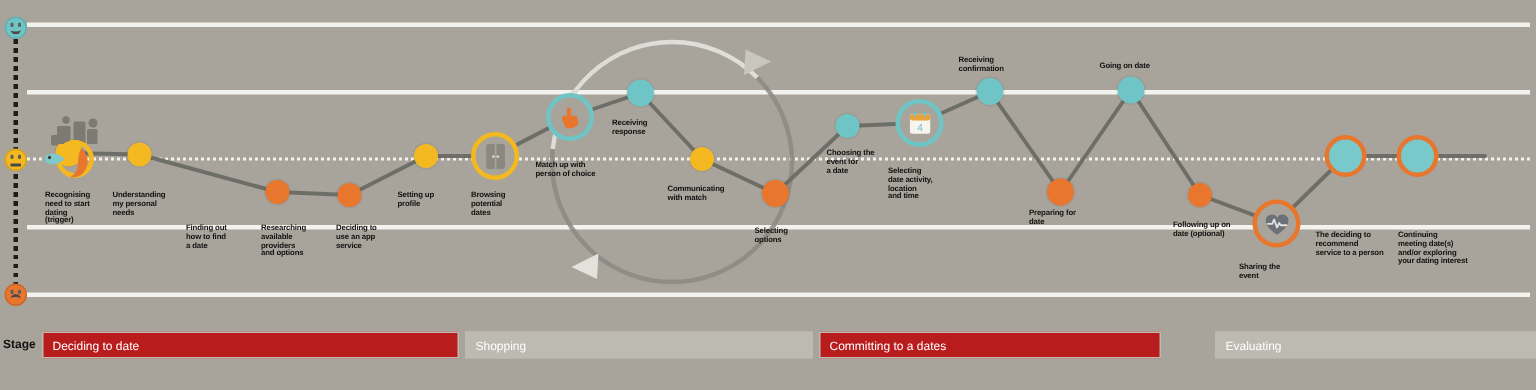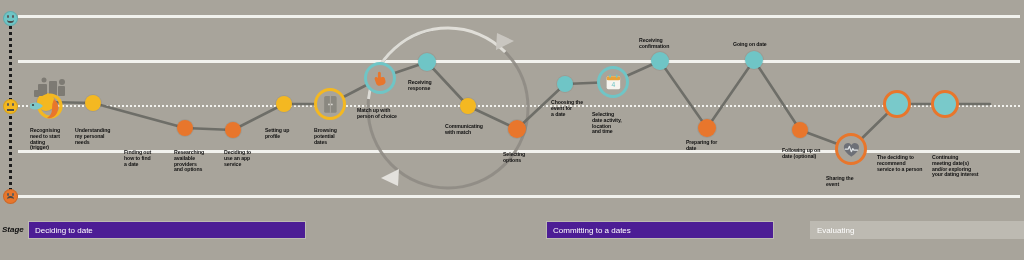--- a/index.html
+++ b/index.html
@@ -51,25 +51,25 @@
   .badge.fill-teal{background:#79c9ca;}
   .badge svg{display:block;}
 
   
   .lbl{position:absolute;color:#111;font-weight:bold;line-height:1.12;
        letter-spacing:-.1px;white-space:pre-line;}
 
   
   #stage-bar{position:absolute;left:0;bottom:21px;width:1024px;height:18px;}
   #stage-label{position:absolute;left:2px;top:0;height:18px;line-height:18px;
-     font-size:8px;font-weight:bold;color:#111;font-style:italic;}
+     font-size:8px;font-weight:bold;color:#111;}
   .stage-seg{position:absolute;top:0;height:18px;box-sizing:border-box;
      font-size:8px;line-height:18px;padding-left:6px;color:#fff;
      border:1px solid #bdbab2;overflow:hidden;white-space:nowrap;}
-  .stage-seg.dark{background:#4c1d95;color:#fff;}
+  .stage-seg.dark{background:#b91c1c;color:#fff;}
   .stage-seg.light{background:#bdbab2;color:#fff;}
 </style>
 </head>
 <body>
 
 <div id="stage-wrap">
 
   <div id="gridlines">
       <div class="gridline" style="top: 15px;"></div>
       <div class="gridline" style="top: 60px;"></div>
@@ -220,16 +220,17 @@
     </g>
     <circle cx="26" cy="32" r="11" fill="none" stroke="#f4b821" stroke-width="3.2"></circle>
     <path d="M30 25 q7 6 3 14 q-3 6 -10 5 q5 -3 5 -9 q0 -6 2 -10 z" fill="#e8762c"></path>
     <path d="M6 30 q7 -4 13 2 q-6 6 -13 2 z" fill="#7fc9ca"></path>
     <circle cx="9" cy="31" r="1.1" fill="#3d3d3d"></circle>
   </svg>
 
   <div id="stage-bar">
     <div id="stage-label">Stage</div>
   <div class="stage-seg dark" style="left: 28px; width: 278px;">Deciding to date</div>
+      <div class="stage-seg light" style="left: 310px; width: 232px;">Shopping</div>
       <div class="stage-seg dark" style="left: 546px; width: 228px;">Committing to a dates</div>
       <div class="stage-seg light" style="left: 778px; width: 236px; margin-left: 32px;">Evaluating</div>
     </div>
 </div>
 
 </body></html>

